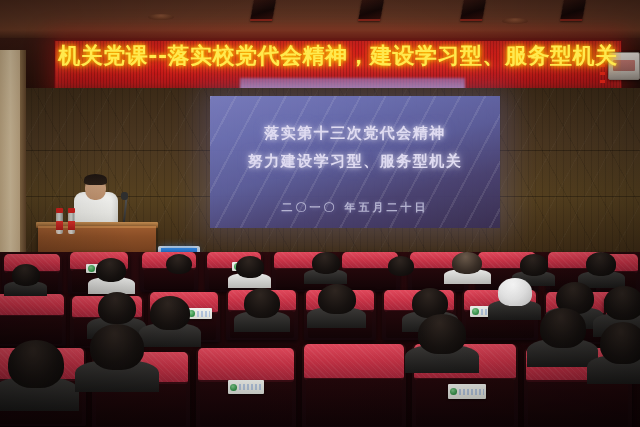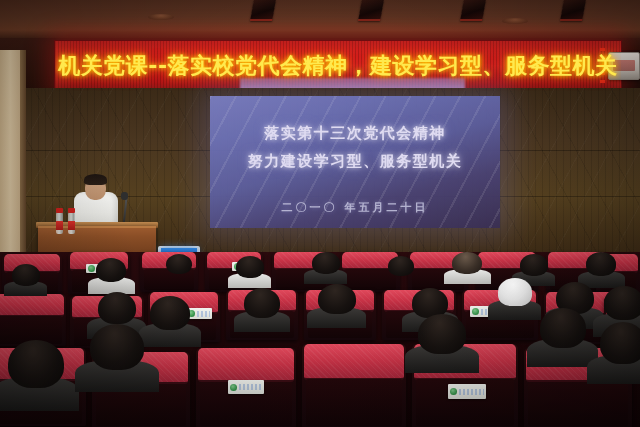--- a/index.html
+++ b/index.html
@@ -37,21 +37,21 @@
   }
 
   
   .led-banner{
     position:absolute;left:54px;top:40px;width:566px;height:50px;
     background:
       repeating-linear-gradient(90deg,rgba(0,0,0,.18) 0px,rgba(0,0,0,.18) 1px,rgba(0,0,0,0) 1px,rgba(0,0,0,0) 3px),
       linear-gradient(180deg,#b8191a 0%,#cf1f1d 18%,#d6221f 50%,#b01618 82%,#7d0f12 100%);
     border:1px solid #6e0d10;
     box-shadow:0 0 22px 6px rgba(190,25,25,.45), inset 0 0 18px rgba(255,90,60,.25);
-    display:flex;align-items:center;justify-content:center;
+    display:flex;justify-content:center;
     overflow:hidden;
   }
   .led-banner::after{
     content:"";position:absolute;left:185px;bottom:0;width:225px;height:13px;
     background:linear-gradient(180deg,rgba(150,140,220,.55),rgba(185,175,235,.75));
     filter:blur(1px);
   }
   .led-text{
     position:relative;z-index:2;
     color:#ffe94d;

